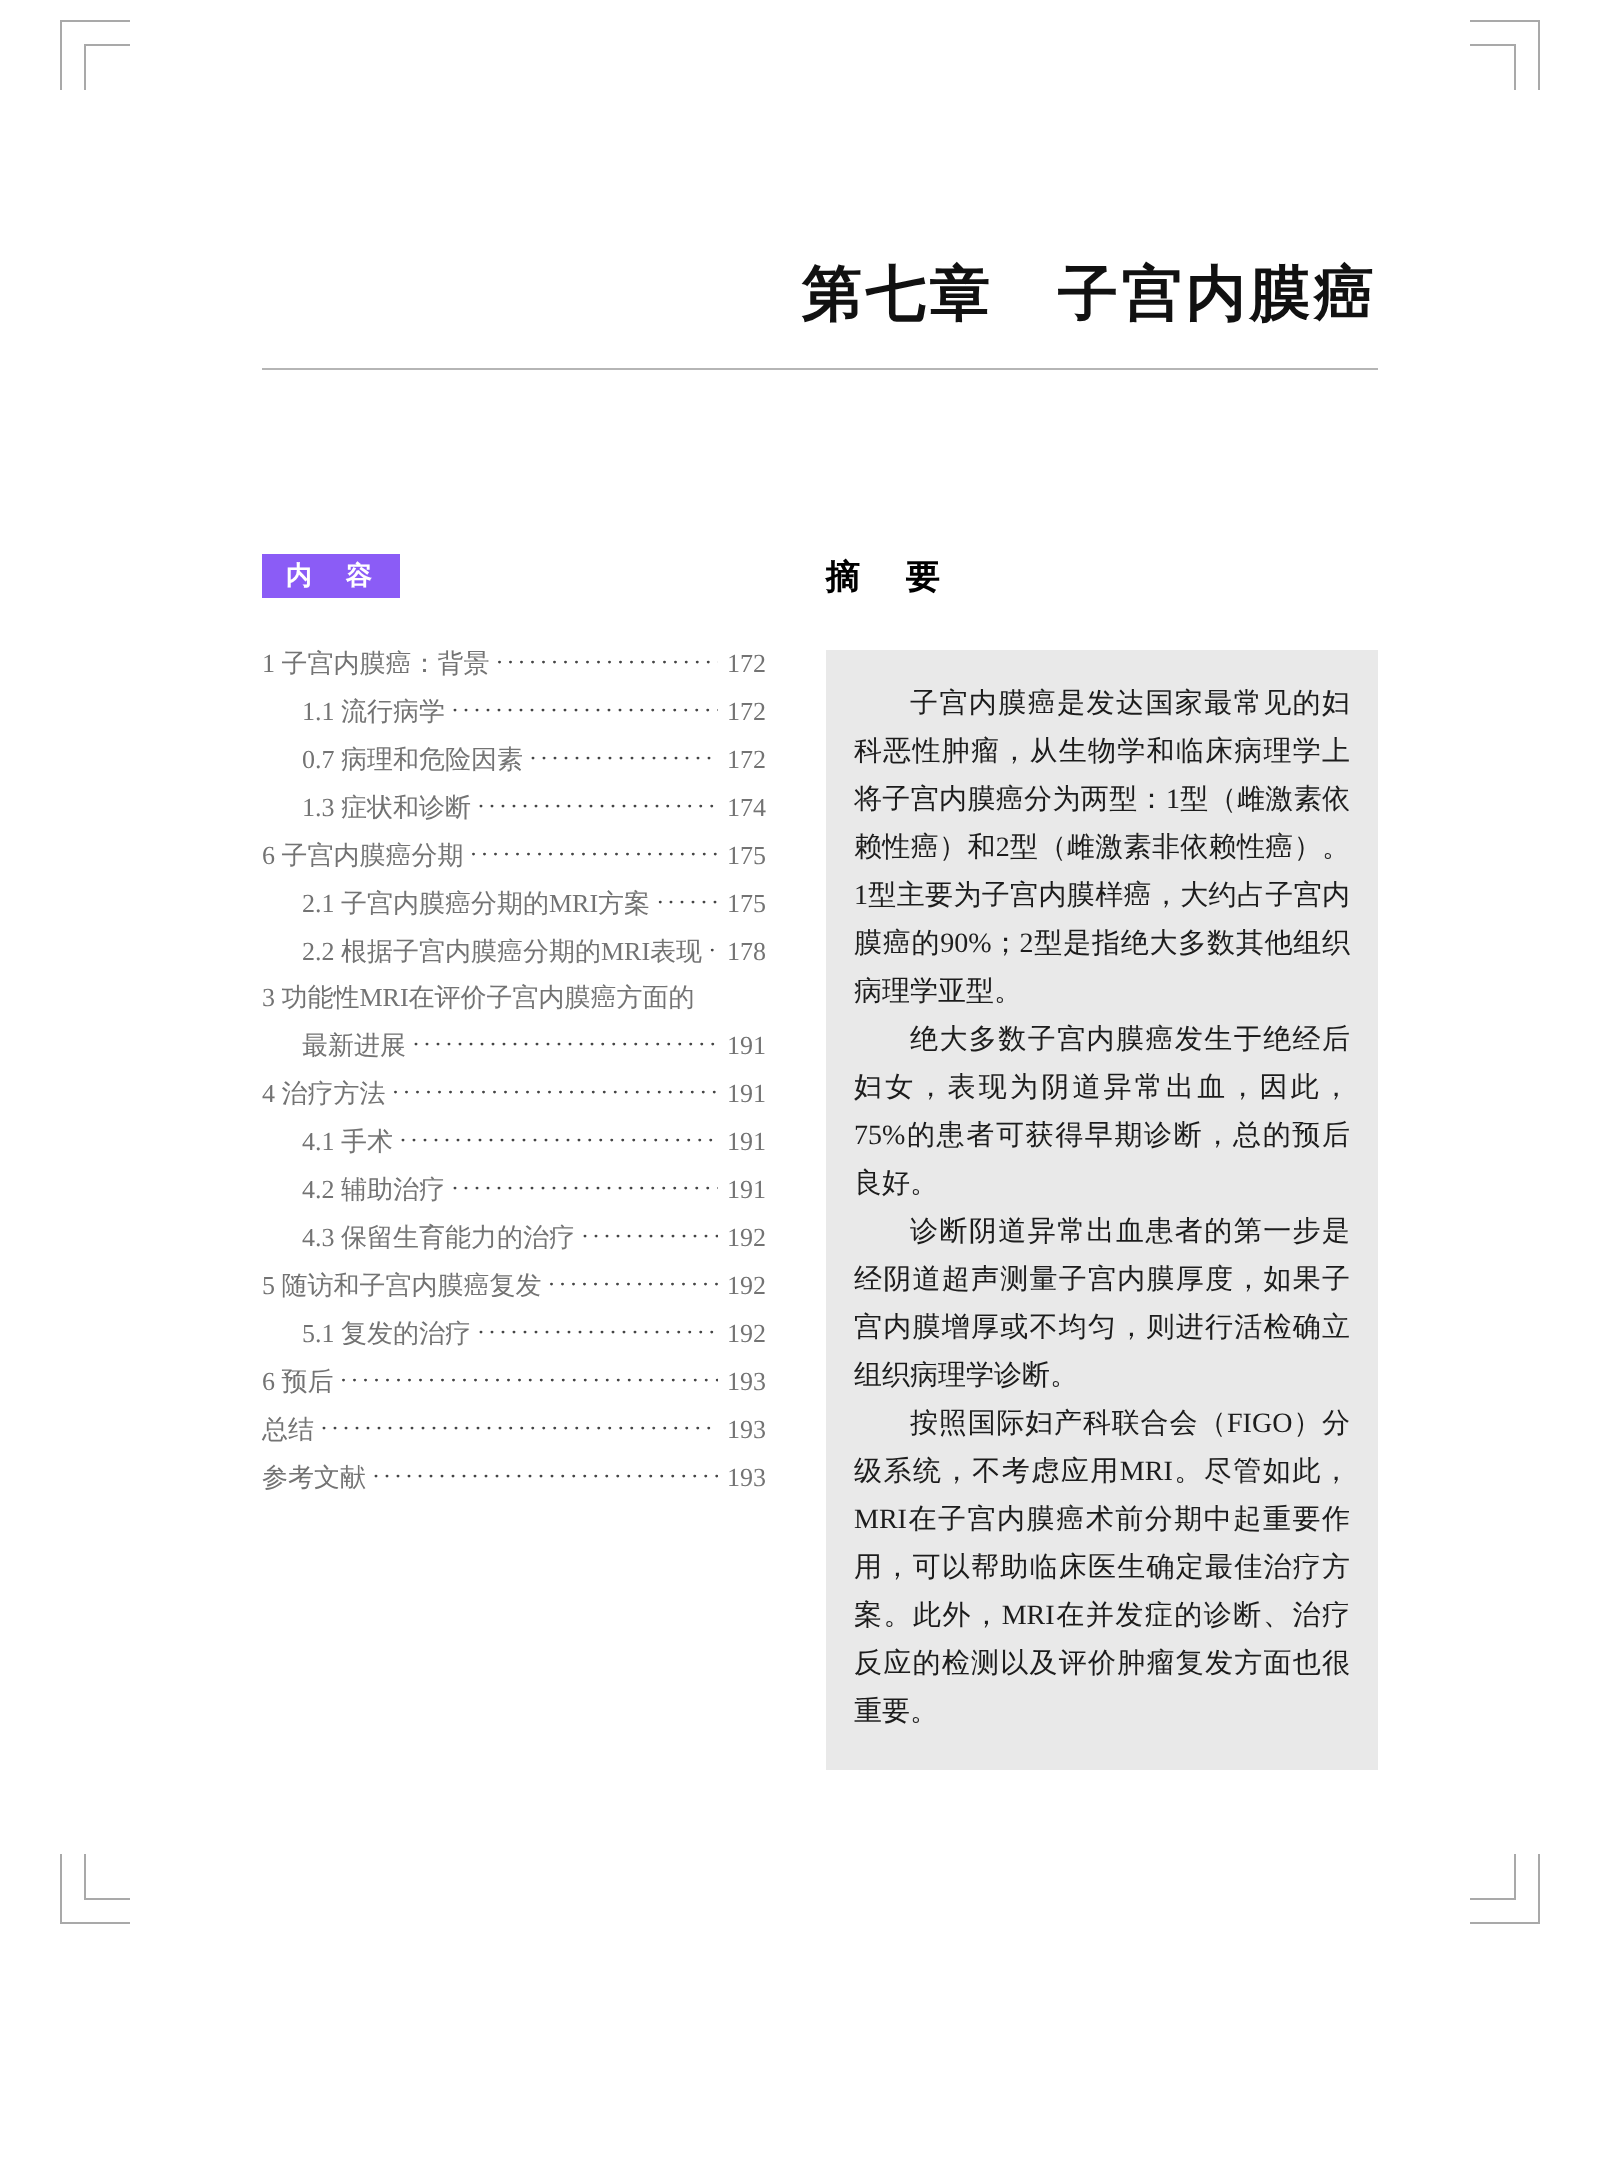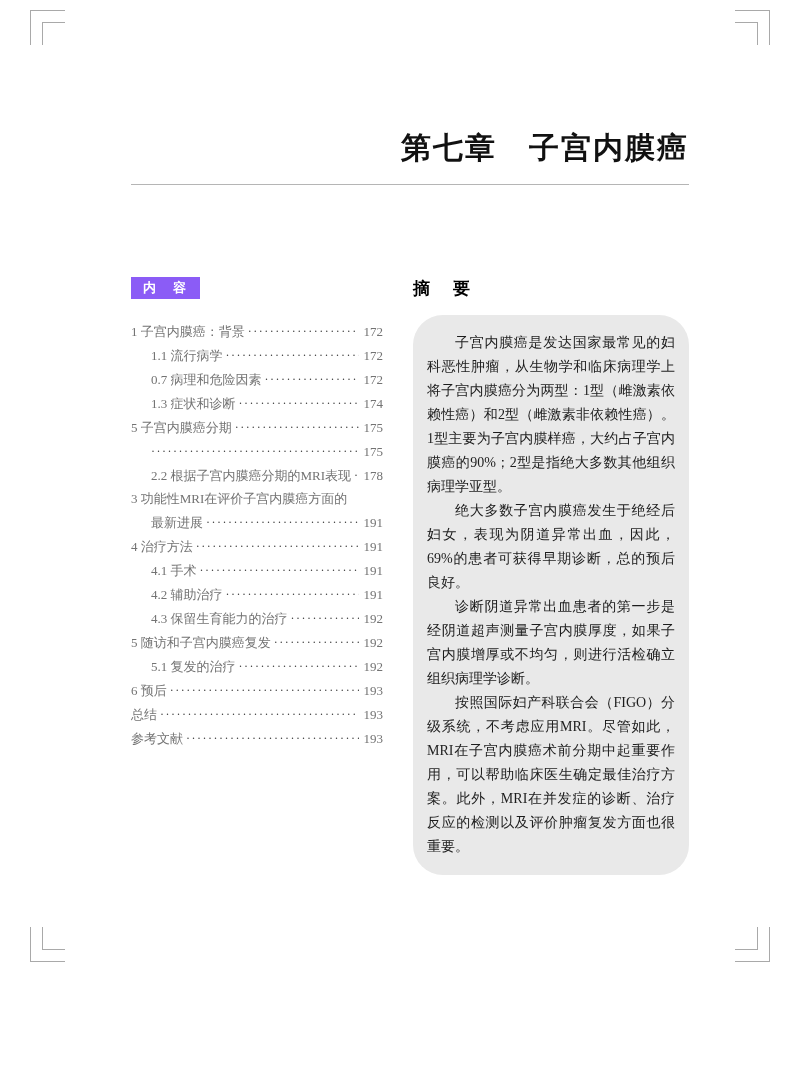--- a/index.html
+++ b/index.html
@@ -99,24 +99,23 @@
   
   .abstract-heading {
     margin: 0;
     font-family: "Liberation Sans", sans-serif;
     font-weight: 700;
     font-size: 17px;
     letter-spacing: 3px;
     color: #000000;
   }
   .abstract-box {
-    margin-top: 15px;
+    margin-top: 25px;
     background: #e9e9e9;
     padding: 16px 14px;
-    border-radius: 30px;
   }
   .abstract-box p {
     margin: 0;
     text-indent: 2em;
     text-align: justify;
     font-size: 14px;
     line-height: 24px;
     color: #1c1c1c;
   }
 
@@ -167,25 +166,26 @@
             <span class="toc-text">0.7 病理和危险因素</span>
             <span class="toc-dots"></span>
             <span class="toc-page">172</span>
           </div>
           <div class="toc-row ind">
             <span class="toc-text">1.3 症状和诊断</span>
             <span class="toc-dots"></span>
             <span class="toc-page">174</span>
           </div>
           <div class="toc-row">
-            <span class="toc-text">5 子宫内膜癌分期</span>
+            <span class="toc-text">6 子宫内膜癌分期</span>
             <span class="toc-dots"></span>
             <span class="toc-page">175</span>
           </div>
           <div class="toc-row ind">
+            <span class="toc-text">2.1 子宫内膜癌分期的MRI方案</span>
             <span class="toc-dots"></span>
             <span class="toc-page">175</span>
           </div>
           <div class="toc-row ind">
             <span class="toc-text">2.2 根据子宫内膜癌分期的MRI表现</span>
             <span class="toc-dots"></span>
             <span class="toc-page">178</span>
           </div>
           <div class="toc-row nopage">
             <span class="toc-text">3 功能性MRI在评价子宫内膜癌方面的</span>
@@ -244,21 +244,21 @@
 
         </div>
       </div>
 
       <div class="col-gap"></div>
 
       <div class="right-col">
         <h2 class="abstract-heading">摘　要</h2>
         <div class="abstract-box">
           <p>子宫内膜癌是发达国家最常见的妇科恶性肿瘤，从生物学和临床病理学上将子宫内膜癌分为两型：1型（雌激素依赖性癌）和2型（雌激素非依赖性癌）。1型主要为子宫内膜样癌，大约占子宫内膜癌的90%；2型是指绝大多数其他组织病理学亚型。</p>
-          <p>绝大多数子宫内膜癌发生于绝经后妇女，表现为阴道异常出血，因此，69%的患者可获得早期诊断，总的预后良好。</p>
+          <p>绝大多数子宫内膜癌发生于绝经后妇女，表现为阴道异常出血，因此，75%的患者可获得早期诊断，总的预后良好。</p>
           <p>诊断阴道异常出血患者的第一步是经阴道超声测量子宫内膜厚度，如果子宫内膜增厚或不均匀，则进行活检确立组织病理学诊断。</p>
           <p>按照国际妇产科联合会（FIGO）分级系统，不考虑应用MRI。尽管如此，MRI在子宫内膜癌术前分期中起重要作用，可以帮助临床医生确定最佳治疗方案。此外，MRI在并发症的诊断、治疗反应的检测以及评价肿瘤复发方面也很重要。</p>
         </div>
       </div>
 
     </div>
   </div>
 
   <div class="page-number">171</div>
 

